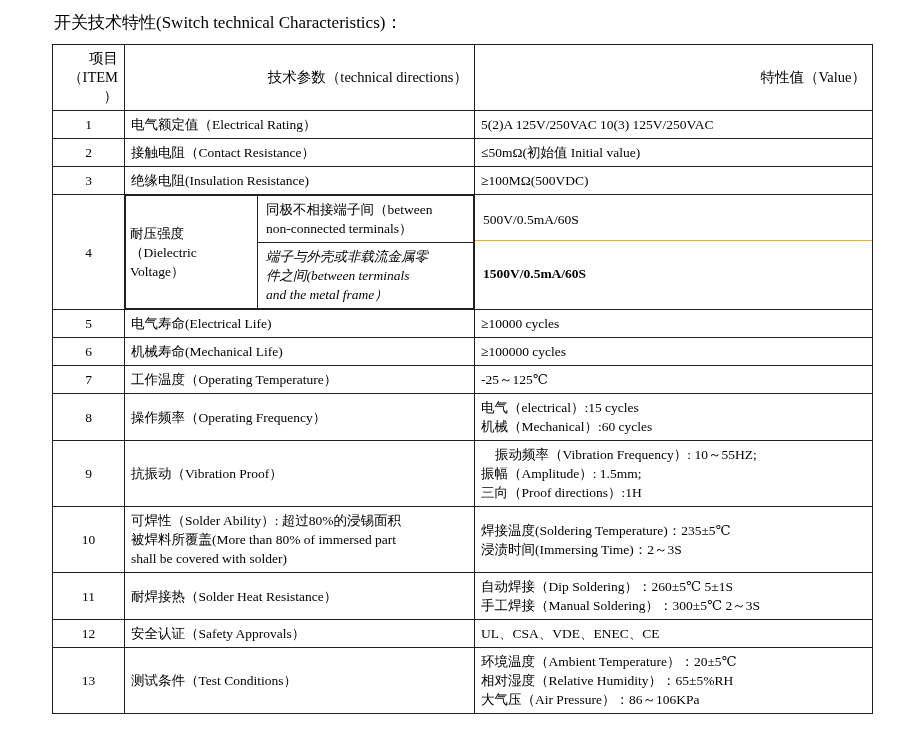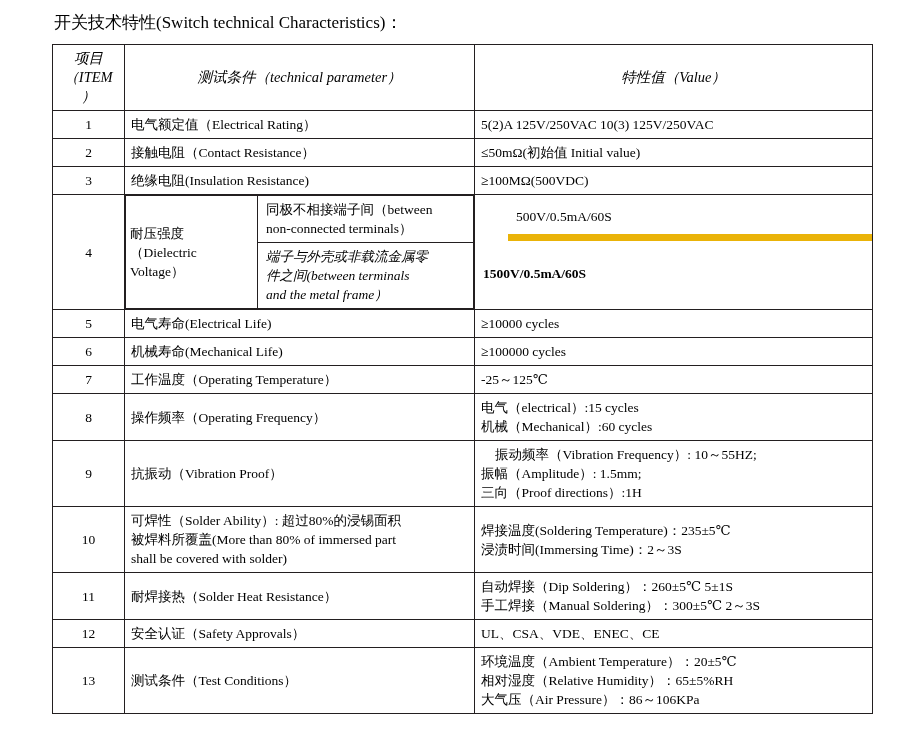--- a/index.html
+++ b/index.html
@@ -38,25 +38,24 @@
     border: 1px solid #231f20;
     padding: 4px 6px;
     vertical-align: middle;
     line-height: 19px;
     word-break: break-word;
   }
   .c-item   { width: 72px;  text-align: center; }
   .c-param  { width: 350px; }
   .c-value  { width: 398px; }
   .hdr td {
-    text-align: center;
+    text-align: right;
     font-size: 14.5px;
     line-height: 21px;
     padding: 6px 4px;
-    font-style: italic;
   }
   .ctr { text-align: center; }
   .pad-l { padding-left: 18px; }
   .param-cell { padding-left: 22px; }
   .value-cell { padding-left: 8px; }
   
   .nested {
     border-collapse: collapse;
     table-layout: fixed;
     width: 100%;
@@ -79,27 +78,26 @@
     box-sizing: border-box;
   }
   .sub-row-bot {
     padding: 4px 8px !important;
     height: 64px;
     box-sizing: border-box;
     font-style: italic;
   }
   .val-split-cell { padding: 0 !important; vertical-align: top; }
   .val-top {
-    border-bottom: 7px solid #eab308;
+    border-bottom: 1px solid #eab308;
     padding: 4px 8px;
     height: 42px;
     box-sizing: border-box;
     display: flex;
     align-items: center;
-    margin-left: 33px;
   }
   .val-bot {
     padding: 4px 8px;
     height: 64px;
     box-sizing: border-box;
     display: flex;
     align-items: center;
     font-weight: bold;
   }
   .ln { display: block; }
@@ -118,21 +116,21 @@
       <col class="c-param">
       <col class="c-value">
     </colgroup>
     <tbody>
 
       <tr class="hdr">
         <td>
           <span class="ln">项目</span>
           <span class="ln">（ITEM）</span>
         </td>
-        <td>测试条件（technical parameter）</td>
+        <td>技术参数（technical directions）</td>
         <td>特性值（Value）</td>
       </tr>
 
       <tr>
         <td class="ctr">1</td>
         <td class="param-cell">电气额定值（Electrical Rating）</td>
         <td class="value-cell">5(2)A 125V/250VAC 10(3) 125V/250VAC</td>
       </tr>
 
       <tr>

